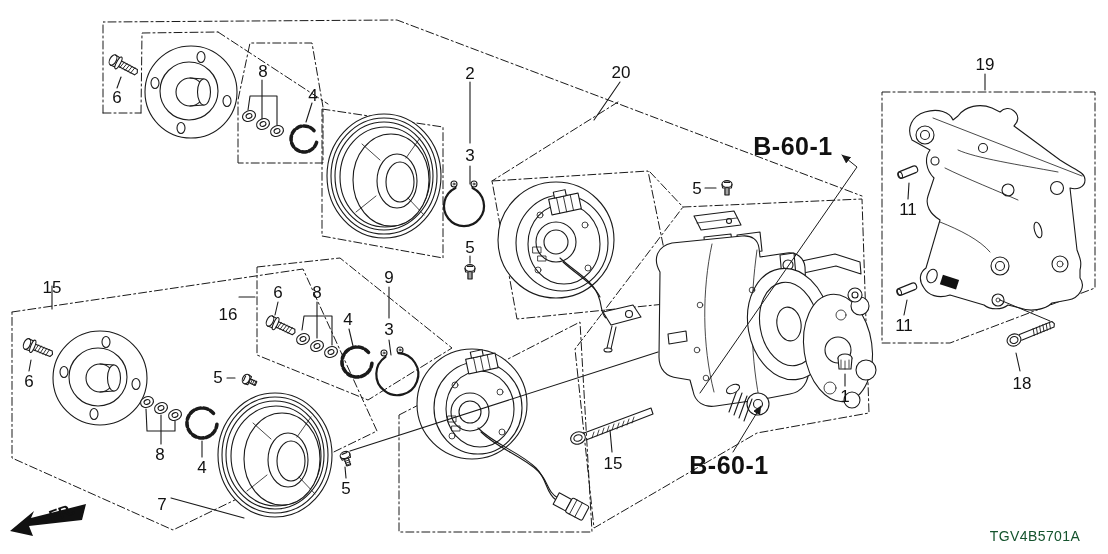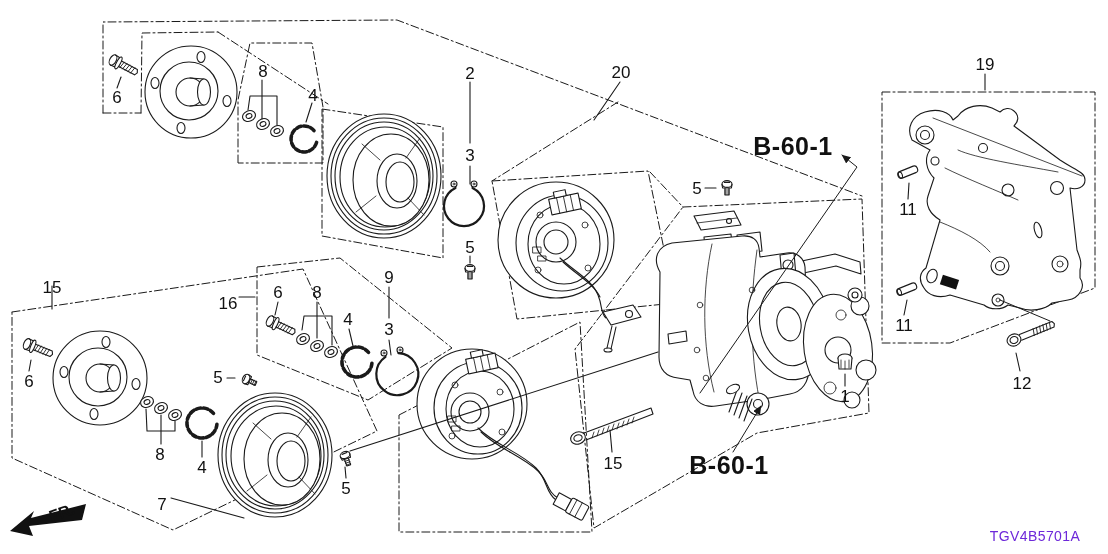--- a/index.html
+++ b/index.html
@@ -11,21 +11,21 @@
   .w{fill:#ffffff;}
   .blk{fill:#111;stroke:none;}
   .sr{stroke-width:2.2;}
   .wv{stroke-width:3.6;stroke-dasharray:4.5 2.6;}
   .ld{stroke-width:1;}
   .thin{stroke-width:0.8;}
   .lbl{position:absolute;transform:translate(-50%,-50%);font-size:17px;color:#111;
        white-space:nowrap;line-height:1;}
   .ref{font-weight:700;font-size:25px;letter-spacing:.5px;}
   .fr{font-weight:800;font-size:16px;transform:translate(-50%,-50%) rotate(-20deg);}
-  .code{font-size:14px;letter-spacing:.4px;color:#6d28d9;}
+  .code{font-size:14px;letter-spacing:.4px;color:#14532d;}
 </style>
 </head>
 <body>
 
 <div class="stage">
 <svg width="1108" height="554" viewBox="0 0 1108 554">
   <defs>
     <marker id="arr" orient="auto" markerWidth="11" markerHeight="9" refX="8.5" refY="4">
       <path d="M0,0 L9,4 L0,8 Z" style="fill:#1a1a1a;stroke:none"></path>
     </marker>
@@ -327,29 +327,29 @@
   <div class="lbl" style="left:263px;top:71px">8</div>
   <div class="lbl" style="left:313px;top:95px">4</div>
   <div class="lbl" style="left:470px;top:73px">2</div>
   <div class="lbl" style="left:470px;top:155px">3</div>
   <div class="lbl" style="left:470px;top:247px">5</div>
   <div class="lbl" style="left:621px;top:72px">20</div>
   <div class="lbl" style="left:697px;top:188px">5</div>
   <div class="lbl" style="left:985px;top:64px">19</div>
   <div class="lbl" style="left:908px;top:209px">11</div>
   <div class="lbl" style="left:904px;top:325px">11</div>
-  <div class="lbl" style="left:1022px;top:383px">12</div>
+  <div class="lbl" style="left:1022px;top:383px">18</div>
   <div class="lbl" style="left:845px;top:396px">1</div>
   <div class="lbl" style="left:613px;top:463px">15</div>
   <div class="lbl" style="left:389px;top:277px">9</div>
   <div class="lbl" style="left:389px;top:329px">3</div>
   <div class="lbl" style="left:348px;top:319px">4</div>
   <div class="lbl" style="left:278px;top:292px">6</div>
   <div class="lbl" style="left:317px;top:292px">8</div>
-  <div class="lbl" style="left:228px;top:303px">16</div>
+  <div class="lbl" style="left:228px;top:314px">16</div>
   <div class="lbl" style="left:52px;top:287px">15</div>
   <div class="lbl" style="left:218px;top:377px">5</div>
   <div class="lbl" style="left:29px;top:381px">6</div>
   <div class="lbl" style="left:160px;top:454px">8</div>
   <div class="lbl" style="left:162px;top:504px">7</div>
   <div class="lbl" style="left:202px;top:467px">4</div>
   <div class="lbl" style="left:346px;top:488px">5</div>
 
   <div class="lbl ref" style="left:793px;top:146px">B-60-1</div>
   <div class="lbl ref" style="left:729px;top:465px">B-60-1</div>

